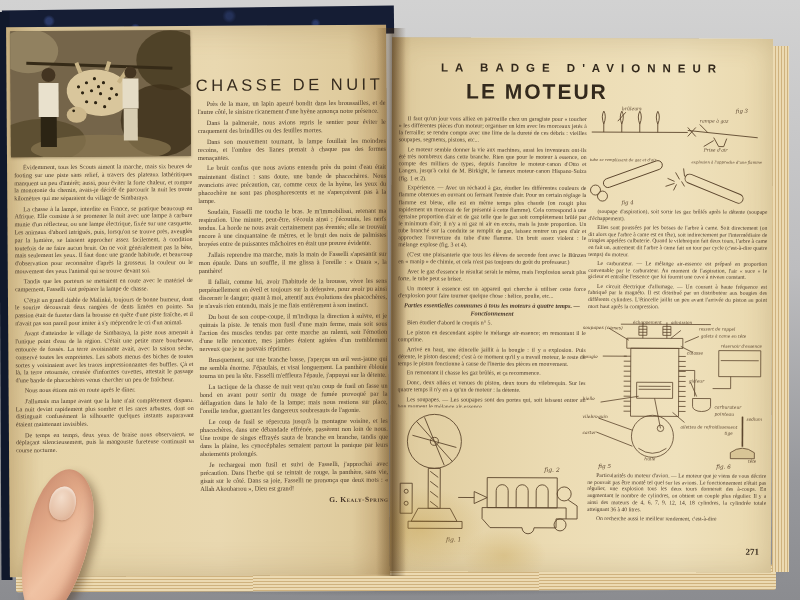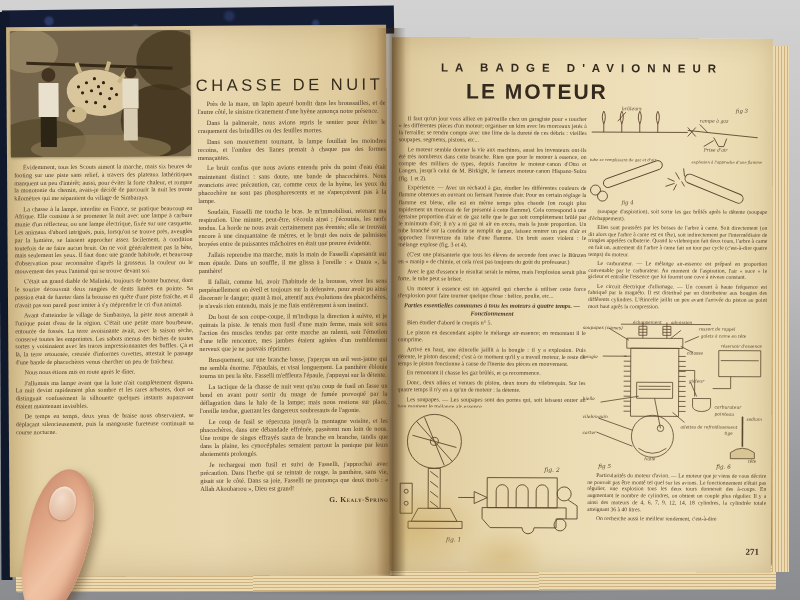--- a/index.html
+++ b/index.html
@@ -118,20 +118,21 @@
           <circle cx="120" cy="42" r="6" fill="#433421"></circle>
           <path d="M112 48 h16 v30 h-16 z" fill="#e5dcc6"></path>
           <path d="M113 78 h14 v32 h-14 z" fill="#d8cdb2"></path>
         </g>
       </svg>
     </div>
     <div class="lp-heading">CHASSE DE NUIT</div>
     <div class="col lp-col1">
       <p>Évidemment, tous les Scouts aiment la marche, mais six heures de footing sur une piste sans relief, à travers des plateaux lathéritiques manquent un peu d'intérêt; aussi, pour éviter la forte chaleur, et rompre la monotonie du chemin, avais-je décidé de parcourir la nuit les trente kilomètres qui me séparaient du village de Simbaraya.</p>
       <p>La chasse à la lampe, interdite en France, se pratique beaucoup en Afrique. Elle consiste à se promener la nuit avec une lampe à carbure munie d'un réflecteur, ou une lampe électrique, fixée sur une casquette. Les animaux d'abord intrigués, puis, lorsqu'on se trouve près, aveuglés par la lumière, se laissent approcher assez facilement, à condition toutefois de ne faire aucun bruit. On ne voit généralement pas la bête, mais seulement les yeux. Il faut donc une grande habitude, et beaucoup d'observation pour reconnaître d'après la grosseur, la couleur ou le mouvement des yeux l'animal qui se trouve devant soi.</p>
+      <p>Tandis que les porteurs se mettaient en route avec le matériel de campement, Fasselli vint préparer la lampe de chasse.</p>
       <p>C'était un grand diable de Malinké, toujours de bonne humeur, dont le sourire découvrait deux rangées de dents limées en pointe. Sa passion était de fureter dans la brousse en quête d'une piste fraîche, et il n'avait pas son pareil pour imiter à s'y méprendre le cri d'un animal.</p>
       <p>Avant d'atteindre le village de Simbaraya, la piste nous amenait à l'unique point d'eau de la région. C'était une petite mare bourbeuse, entourée de fossés. La terre avoisinante avait, avec la saison sèche, conservé toutes les empreintes. Les sabots menus des biches de toutes sortes y voisinaient avec les traces impressionnantes des buffles. Çà et là, la terre retournée, creusée d'informes cuvettes, attestait le passage d'une bande de phacochères venus chercher un peu de fraîcheur.</p>
       <p>Nous nous étions mis en route après le dîner.</p>
       <p>J'allumais ma lampe avant que la lune n'ait complètement disparu. La nuit devint rapidement plus sombre et les rares arbustes, dont on distinguait confusément la silhouette quelques instants auparavant étaient maintenant invisibles.</p>
       <p>De temps en temps, deux yeux de braise nous observaient, se déplaçant silencieusement, puis la mangouste fureteuse continuait sa course nocturne.</p>
     </div>
     <div class="col lp-col2">
       <p>Près de la mare, un lapin apeuré bondit dans les broussailles, et de l'autre côté, le sinistre ricanement d'une hyène annonça notre présence.</p>
       <p>Dans la palmeraie, nous avions repris le sentier pour éviter le craquement des brindilles ou des feuilles mortes.</p>
       <p>Dans son mouvement tournant, la lampe fouillait les moindres recoins, et l'ombre des lianes prenait à chaque pas des formes menaçantes.</p>

